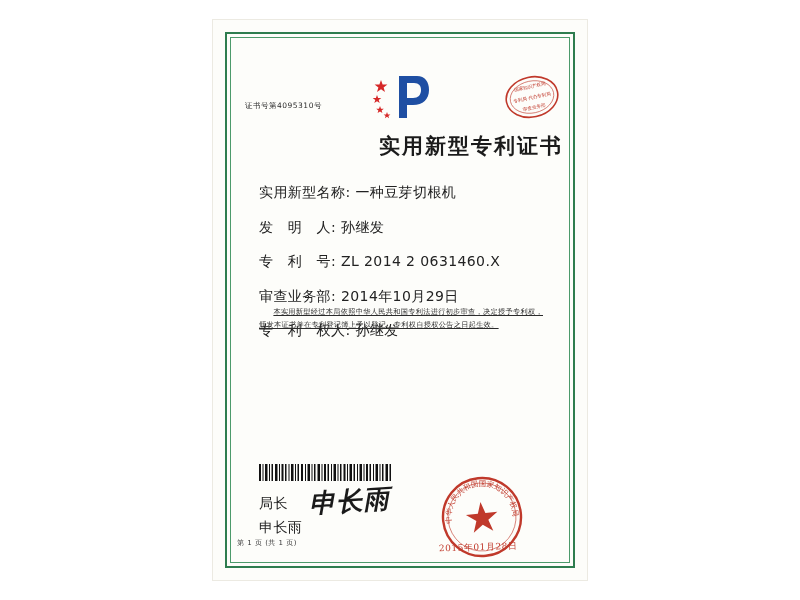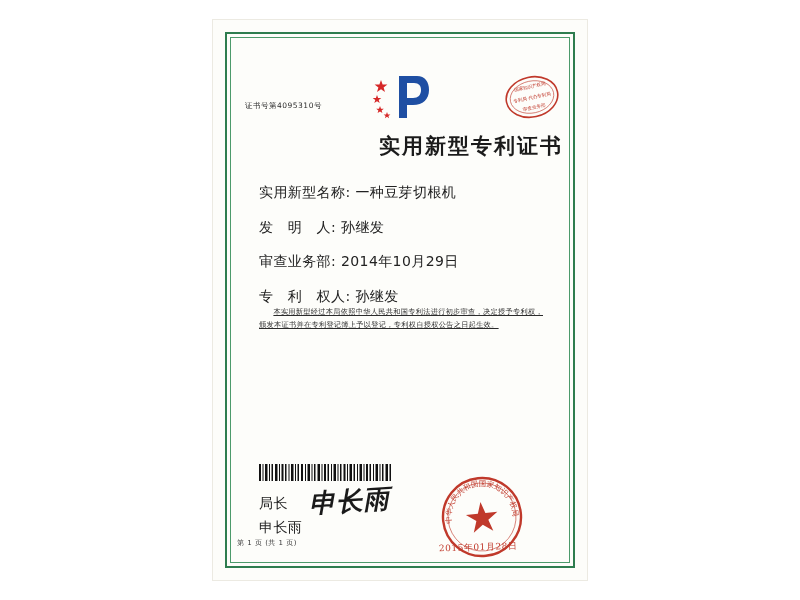--- a/index.html
+++ b/index.html
@@ -223,20 +223,24 @@
       <div class="title">实用新型专利证书</div>
 
       <div class="fields">
         <div class="field">
           <span class="lbl">实用新型名称:</span>
           <span class="val">一种豆芽切根机</span>
         </div>
         <div class="field">
           <span class="lbl">发　明　人:</span>
           <span class="val">孙继发</span>
+        </div>
+        <div class="field">
+          <span class="lbl">专　利　号:</span>
+          <span class="val">ZL 2014 2 0631460.X</span>
         </div>
         <div class="field">
           <span class="lbl">审查业务部:</span>
           <span class="val">2014年10月29日</span>
         </div>
         <div class="field">
           <span class="lbl">专　利　权人:</span>
           <span class="val">孙继发</span>
         </div>
       </div>

